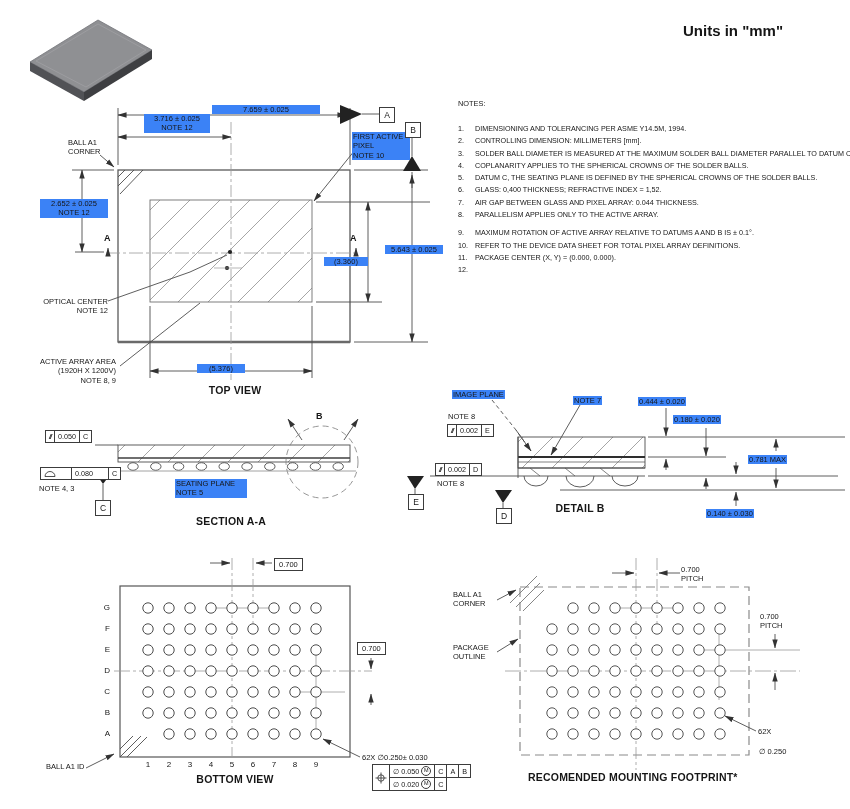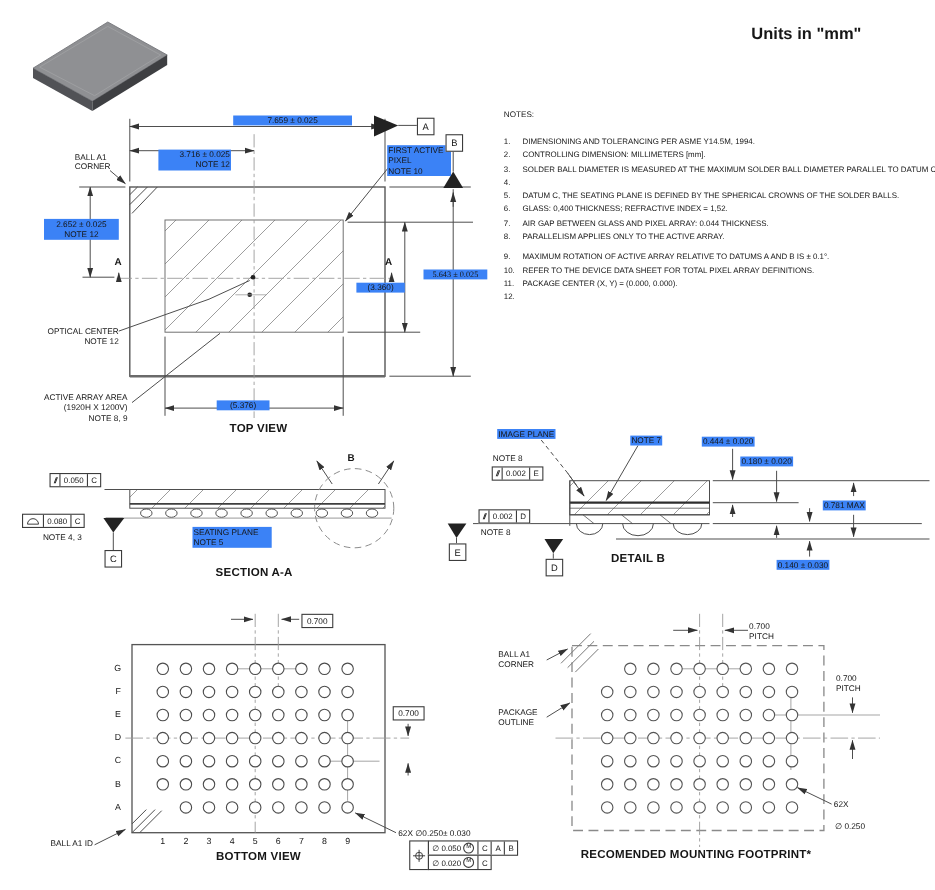--- a/index.html
+++ b/index.html
@@ -331,20 +331,21 @@
   <div class="nrow">
         <span class="n">2.</span>
         <span>CONTROLLING DIMENSION: MILLIMETERS [mm].</span>
       </div>
   <div class="nrow">
         <span class="n">3.</span>
         <span>SOLDER BALL DIAMETER IS MEASURED AT THE MAXIMUM SOLDER BALL DIAMETER PARALLEL TO DATUM C.</span>
       </div>
   <div class="nrow">
         <span class="n">4.</span>
+        <span>COPLANARITY APPLIES TO THE SPHERICAL CROWNS OF THE SOLDER BALLS.</span>
       </div>
   <div class="nrow">
         <span class="n">5.</span>
         <span>DATUM C, THE SEATING PLANE IS DEFINED BY THE SPHERICAL CROWNS OF THE SOLDER BALLS.</span>
       </div>
   <div class="nrow">
         <span class="n">6.</span>
         <span>GLASS: 0,400 THICKNESS; REFRACTIVE INDEX = 1,52.</span>
       </div>
   <div class="nrow">
@@ -368,47 +369,47 @@
         <span>PACKAGE CENTER (X, Y) = (0.000, 0.000).</span>
       </div>
   <div class="nrow">
         <span class="n">12.</span>
       </div>
 </div>
 
 <div class="lbl" style="left:68px;top:138px;width:50px;">BALL A1
 CORNER</div>
 <div class="lbl ctr bg" style="left:212px;top:105px;width:106px;">7.659 ± 0.025</div>
-<div class="lbl ctr bg" style="left:144px;top:136px;width:64px;text-align:right;">3.716 ± 0.025
+<div class="lbl ctr bg" style="left:144px;top:114px;width:64px;">3.716 ± 0.025
 NOTE 12</div>
 <div class="lbl bg" style="left:352px;top:132px;width:56px;">FIRST ACTIVE
 PIXEL
 NOTE 10</div>
 <div class="datum" style="left:379px;top:107px;">A</div>
 <div class="datum" style="left:405px;top:122px;">B</div>
 <div class="lbl ctr bg" style="left:40px;top:199px;width:66px;">2.652 ± 0.025
 NOTE 12</div>
 <div class="letter" style="left:104px;top:233px;">A</div>
 <div class="letter" style="left:350px;top:233px;">A</div>
-<div class="lbl ctr bg" style="left:385px;top:245px;width:56px;font-family:Liberation Serif, serif;">5.643 ± 0.025</div>
+<div class="lbl ctr bg" style="left:385px;top:245px;width:56px;">5.643 ± 0.025</div>
 <div class="lbl ctr bg" style="left:324px;top:257px;width:42px;">(3.360)</div>
 <div class="lbl rt" style="left:30px;top:297px;width:78px;">OPTICAL CENTER
 NOTE 12</div>
 <div class="lbl rt" style="left:30px;top:357px;width:86px;">ACTIVE ARRAY AREA
 (1920H X 1200V)
 NOTE 8, 9</div>
 <div class="lbl ctr bg" style="left:197px;top:364px;width:46px;">(5.376)</div>
 <div class="lbl title ctr" style="left:185px;top:384px;width:100px;">TOP VIEW</div>
 
 <div class="fcf" style="left:45px;top:430px;">
   <div class="c sym-par">//</div>
   <div class="c">0.050</div>
   <div class="c">C</div>
 </div>
-<div class="fcf" style="left:20px;top:467px;">
+<div class="fcf" style="left:40px;top:467px;gap:12px;">
   <div class="c">
         <svg width="12" height="9">
           <path d="M1,7.5 a5,5 0 0 1 10,0 Z" fill="none" stroke="#3c3c3c" stroke-width="0.9"></path>
         </svg>
       </div>
   <div class="c">0.080</div>
   <div class="c">C</div>
 </div>
 <div class="lbl" style="left:39px;top:484px;">NOTE 4, 3</div>
 <div class="datum" style="left:95px;top:500px;">C</div>

